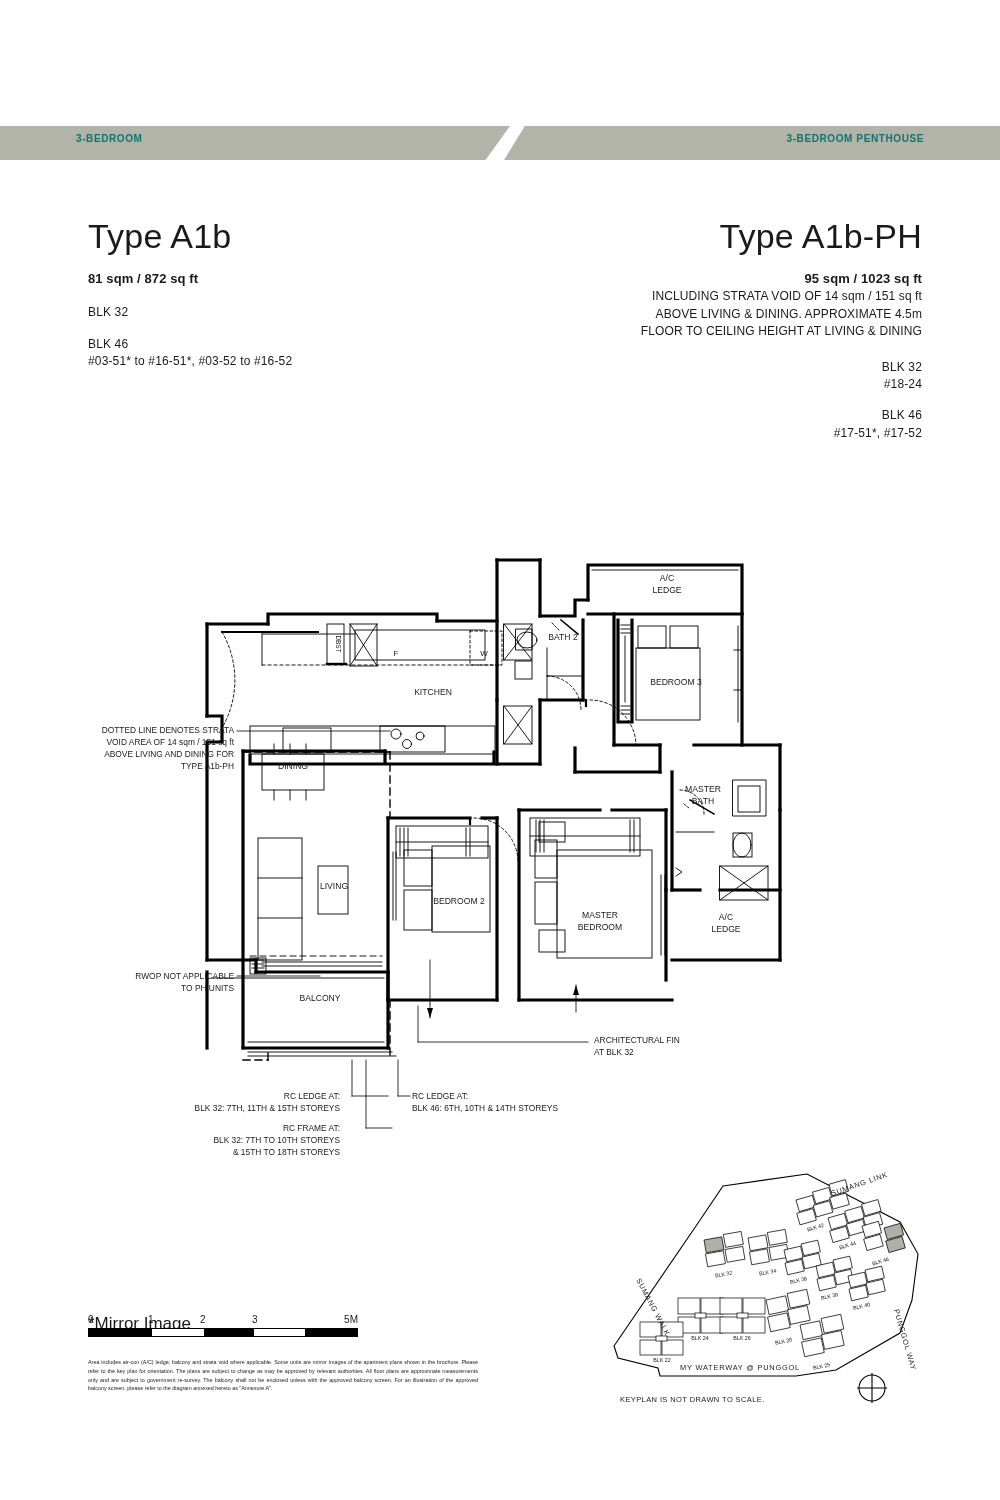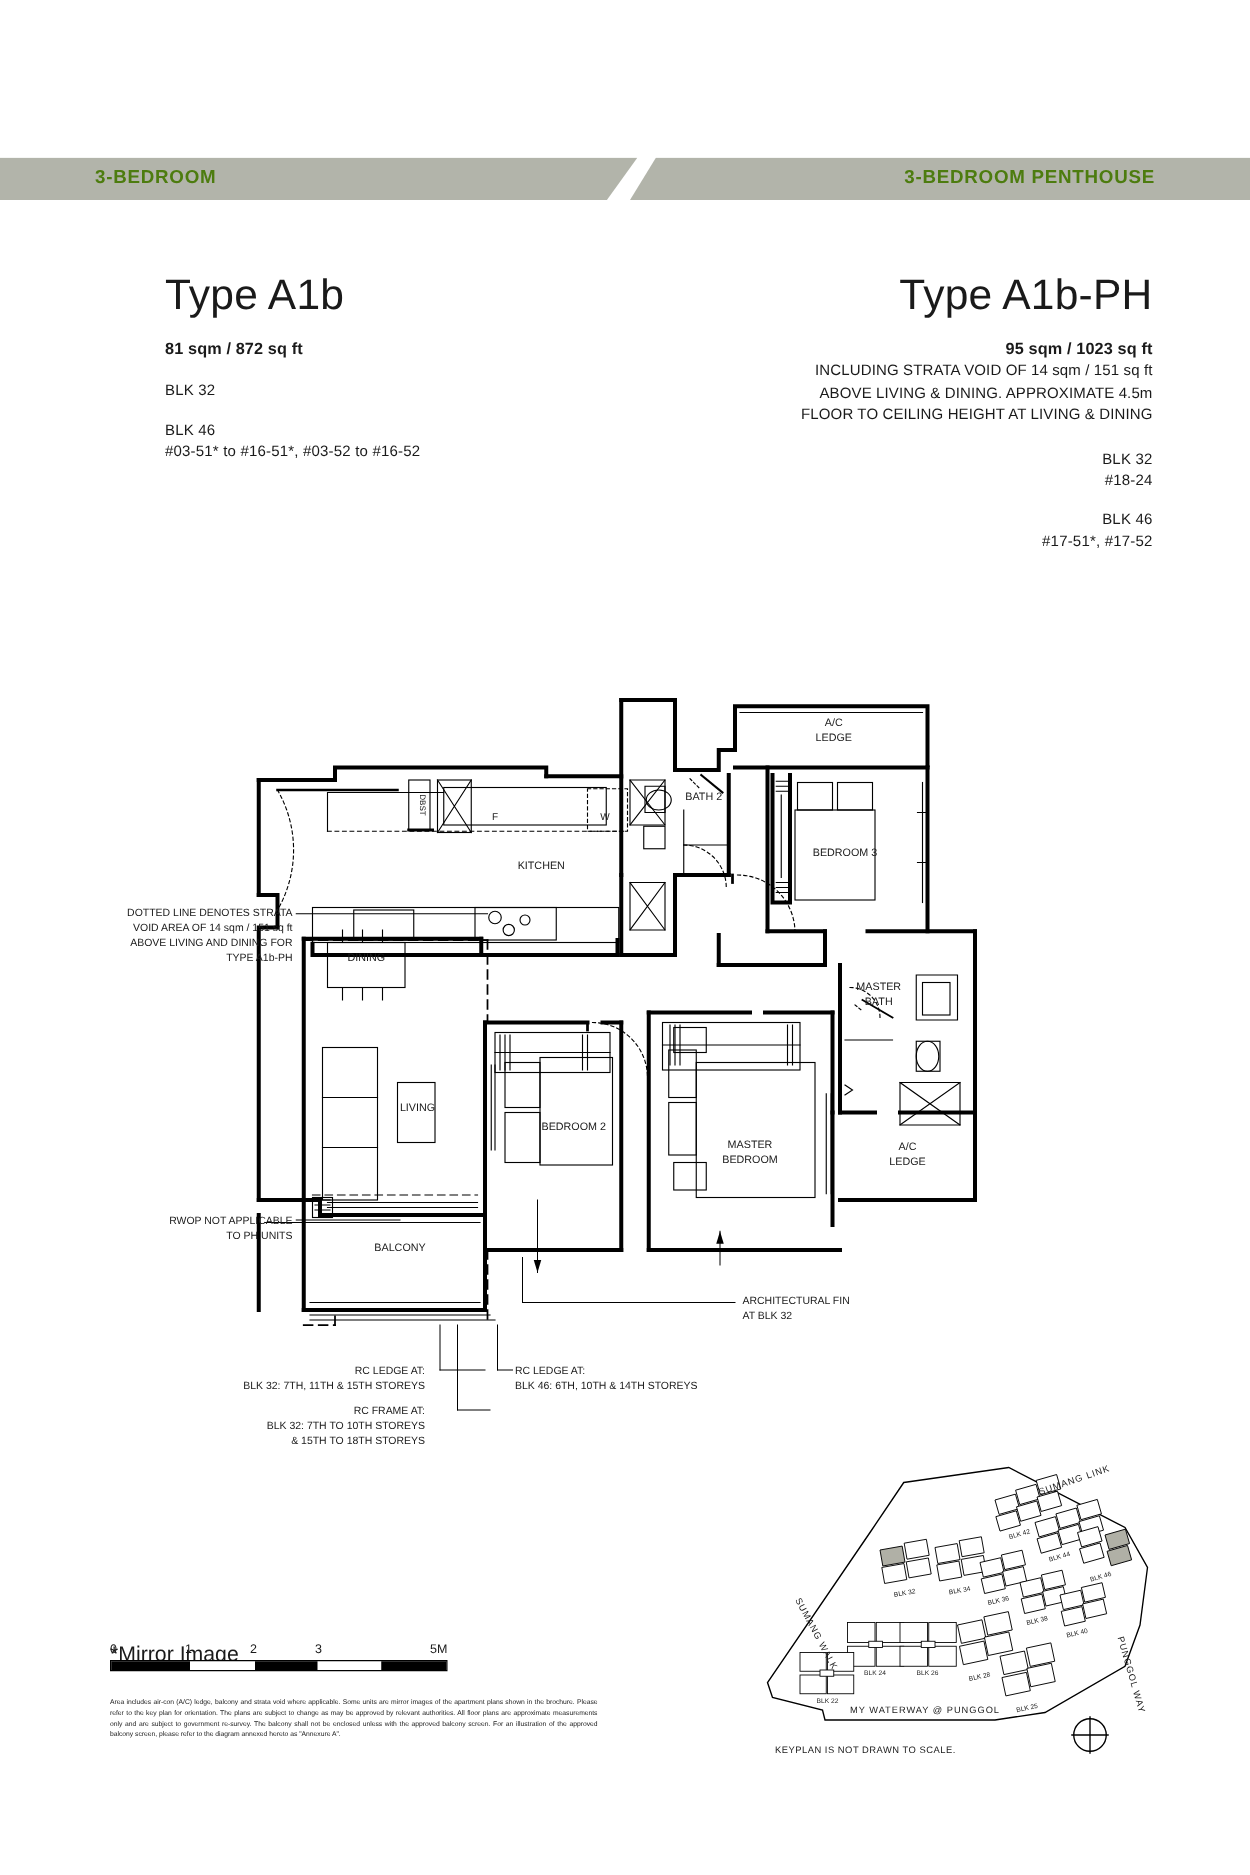--- a/index.html
+++ b/index.html
@@ -30,29 +30,29 @@
   }
   .band-left { left: 0; width: 510px;
     clip-path: polygon(0 0, 100% 0, 95.2% 100%, 0 100%); }
   .band-right { left: 504px; width: 496px;
     clip-path: polygon(4.2% 0, 100% 0, 100% 100%, 0 100%); }
   .band-label {
     position: absolute;
     top: 7px;
     font-family: "Liberation Sans", sans-serif;
     font-weight: bold;
-    font-size: 15px;
+    font-size: 10px;
     letter-spacing: 0.6px;
-    color: #4d7c0f;
+    color: #0f766e;
   }
   .band-label.left { left: 76px; }
   .band-label.right { right: 76px; }
 
   
-  .title-left { position: absolute; left: 88px; top: 218px; width: 430px; margin-left: 44px; }
+  .title-left { position: absolute; left: 88px; top: 218px; width: 430px; }
   .title-right { position: absolute; right: 78px; top: 218px; width: 330px; text-align: right; }
 
   .unit-type {
     font-size: 34px;
     font-weight: normal;
     letter-spacing: 0.2px;
     color: #1a1a1a;
     line-height: 1.1;
     margin: 0 0 16px 0;
   }

